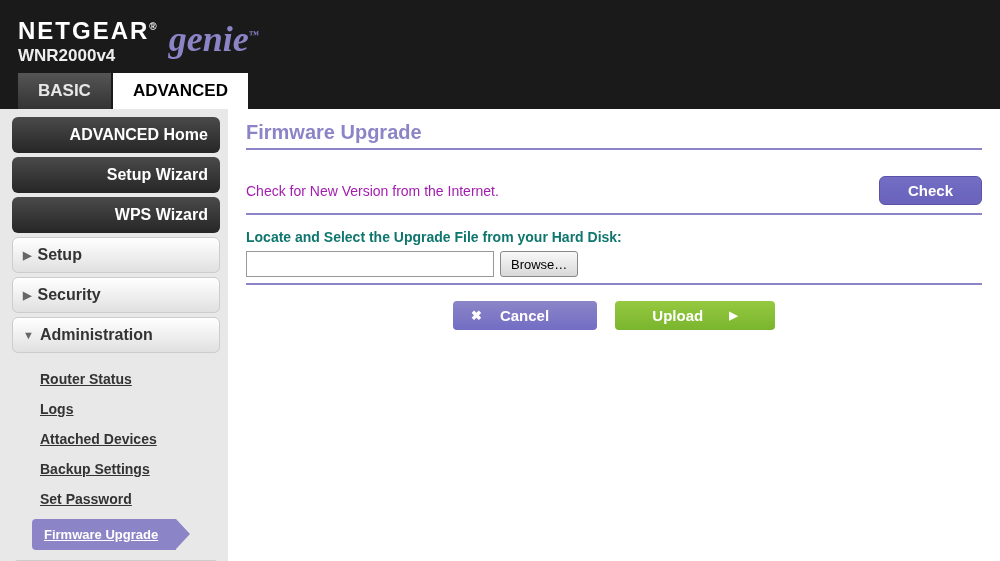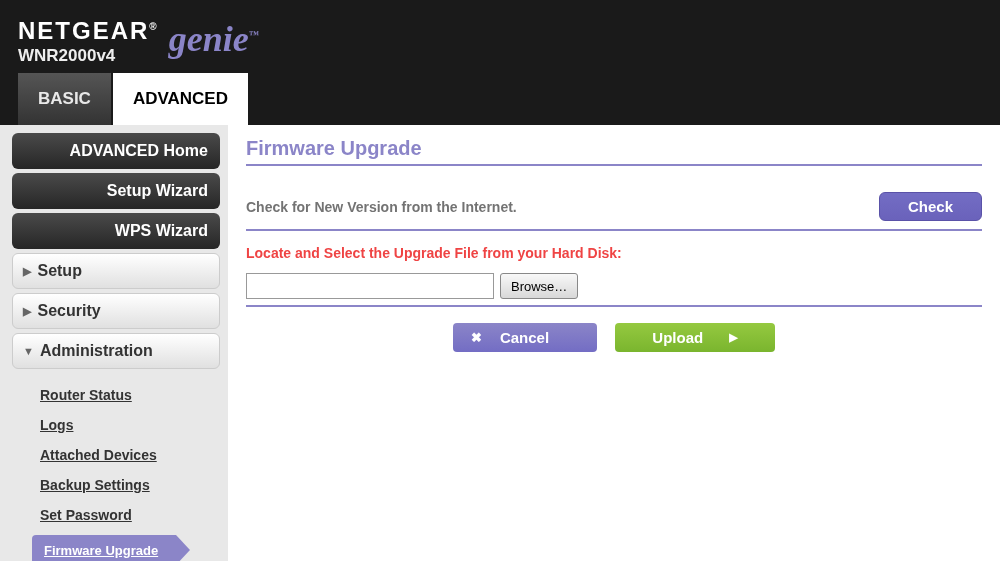--- a/index.html
+++ b/index.html
@@ -7,21 +7,21 @@
     
     .header { background: #1a1a1a; padding: 6px 0 0 18px; height: 73px; }
     .logo-row { display: flex; align-items: baseline; gap: 10px; }
     .netgear { color: #fff; font-weight: bold; font-size: 24px; letter-spacing: 2px; font-family: Arial, sans-serif; }
     .netgear sup { font-size: 10px; }
     .genie { color: #8b85c8; font-size: 36px; font-weight: bold; font-style: italic; font-family: Georgia, serif; position: relative; top: 12px; }
     .genie sup { font-size: 10px; font-style: normal; }
     .model { color: #eee; font-size: 17px; font-weight: bold; margin-top: -2px; }
     
     .tab-row { background: #1a1a1a; padding-left: 18px; display: flex; gap: 2px; }
-    .tab { padding: 16px 20px; font-size: 17px; font-weight: bold; cursor: pointer; }
+    .tab { padding: 8px 20px; font-size: 17px; font-weight: bold; cursor: pointer; }
     .tab-inactive { background: linear-gradient(#555, #333); color: #e8e8e8; }
     .tab-active { background: #fff; color: #000; }
     
     .body-area { display: flex; background: #f0f0f0; height: calc(100% - 105px); }
     
     .sidebar { width: 228px; padding: 8px 8px 8px 12px; background: #e8e8e8; }
     .nav-btn {
       display: block; width: 100%; padding: 9px 12px; margin-bottom: 4px;
       background: linear-gradient(#4a4a4a, #262626); color: #fff; border: none;
       border-radius: 6px; font-size: 16px; font-weight: bold; text-align: right; cursor: pointer;
@@ -44,28 +44,28 @@
       content: ""; position: absolute; right: -14px; top: 0; width: 0; height: 0;
       border-top: 15px solid transparent; border-bottom: 15px solid transparent;
       border-left: 14px solid #8b85c8;
     }
     
     .content { flex: 1; background: #fff; padding: 12px 18px; }
     .page-title { color: #8b85c8; font-size: 20px; font-weight: bold; margin-bottom: 4px; }
     .hr-top { height: 2px; background: #8b85c8; margin-bottom: 26px; }
     
     .check-row { display: flex; justify-content: space-between; align-items: center; }
-    .check-label { font-size: 14px; font-weight: bold; color: #737373; }
+    .check-label { font-size: 14px; font-weight: normal; color: #a21caf; }
     .btn-check {
       background: linear-gradient(#736dc4, #6a62bb); color: #fff; border: 1px solid #5a52a8;
       border-radius: 6px; padding: 5px 28px; font-size: 15px; font-weight: bold; cursor: pointer;
     }
     .hr-mid { height: 2px; background: #8b85c8; margin: 8px 0 14px 0; }
     
-    .locate-label { font-size: 14px; font-weight: bold; color: #ef4444; margin-bottom: 12px; }
+    .locate-label { font-size: 14px; font-weight: bold; color: #0f766e; margin-bottom: 6px; }
     .file-row { display: flex; gap: 6px; margin-bottom: 6px; }
     .file-input { width: 248px; height: 26px; border: 1px solid #999; background: #fff; padding: 2px 4px; font-size: 13px; }
     .btn-browse { background: linear-gradient(#f8f8f8, #d8d8d8); border: 1px solid #888; border-radius: 3px; padding: 3px 10px; font-size: 13px; cursor: pointer; }
     .hr-bot { height: 2px; background: #8b85c8; margin: 6px 0 16px 0; }
     
     .action-row { display: flex; justify-content: center; gap: 18px; }
     .btn-cancel {
       background: linear-gradient(#8b85c8, #736dc4); color: #fff; border: none;
       border-radius: 4px; padding: 6px 18px; font-size: 15px; font-weight: bold; cursor: pointer;
       display: flex; align-items: center; gap: 18px; width: 144px; justify-content: flex-start;

